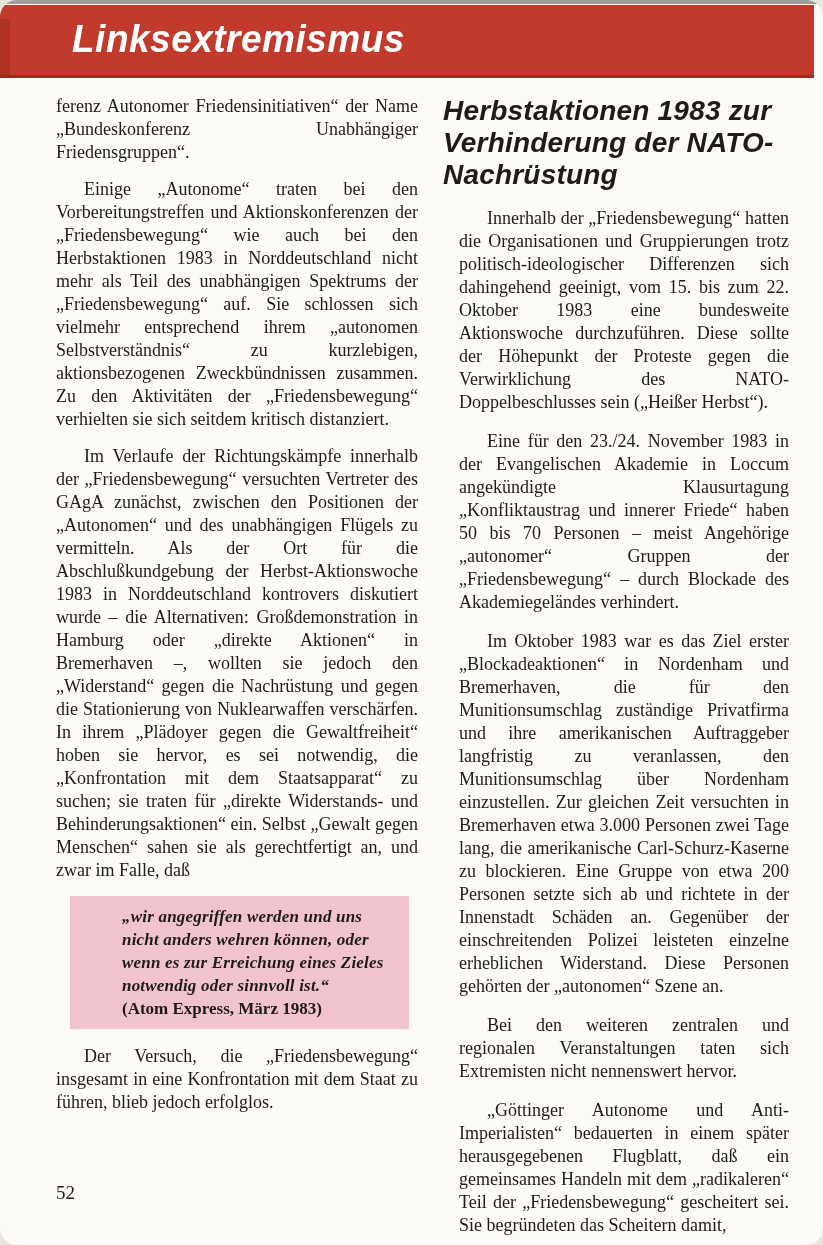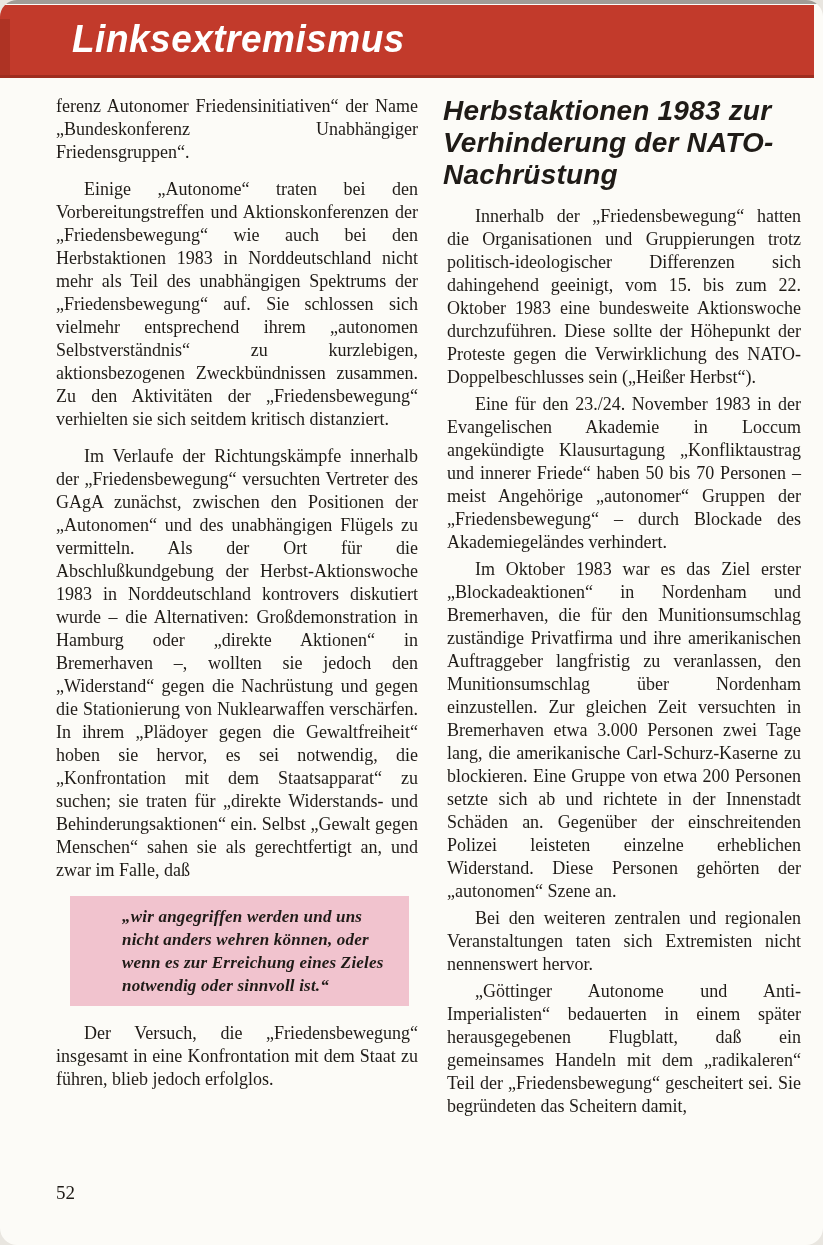--- a/index.html
+++ b/index.html
@@ -51,21 +51,21 @@
   .col {
     position: absolute; top: 95px;
     width: 362px;
     font-size: 18px; line-height: 23px;
     text-align: justify;
     hyphens: auto; -webkit-hyphens: auto;
   }
   .col-left  { left: 56px; }
   .col-right { left: 443px; }
   .para { margin: 0 0 14px 0; }
-  .para.tight { margin: 4px; }
+  .para.tight { margin: 16px; }
   .indent { text-indent: 28px; }
   .col-right .heading {
     font-family: "Liberation Sans", "DejaVu Sans", sans-serif;
     font-weight: 700; font-style: italic;
     font-size: 28px; line-height: 32px;
     letter-spacing: .2px;
     margin: 0 0 14px 0;
     text-align: left;
     hyphens: none;
   }
@@ -100,20 +100,21 @@
     <div class="banner-title">Linksextremismus</div>
   </div>
 
   <div class="col col-left">
     <p class="para">ferenz Autonomer Friedensinitiativen“ der Name „Bundeskonferenz Unabhängiger Friedensgruppen“.</p>
     <p class="para indent">Einige „Autonome“ traten bei den Vorbereitungstreffen und Aktionskonferenzen der „Friedensbewegung“ wie auch bei den Herbstaktionen 1983 in Norddeutschland nicht mehr als Teil des unabhängigen Spektrums der „Friedensbewegung“ auf. Sie schlossen sich vielmehr entsprechend ihrem „autonomen Selbstverständnis“ zu kurzlebigen, aktionsbezogenen Zweckbündnissen zusammen. Zu den Aktivitäten der „Friedensbewegung“ verhielten sie sich seitdem kritisch distanziert.</p>
     <p class="para indent">Im Verlaufe der Richtungskämpfe innerhalb der „Friedensbewegung“ versuchten Vertreter des GAgA zunächst, zwischen den Positionen der „Autonomen“ und des unabhängigen Flügels zu vermitteln. Als der Ort für die Abschlußkundgebung der Herbst-Aktionswoche 1983 in Norddeutschland kontrovers diskutiert wurde – die Alternativen: Großdemonstration in Hamburg oder „direkte Aktionen“ in Bremerhaven –, wollten sie jedoch den „Widerstand“ gegen die Nachrüstung und gegen die Stationierung von Nuklearwaffen verschärfen. In ihrem „Plädoyer gegen die Gewaltfreiheit“ hoben sie hervor, es sei notwendig, die „Konfrontation mit dem Staatsapparat“ zu suchen; sie traten für „direkte Widerstands- und Behinderungsaktionen“ ein. Selbst „Gewalt gegen Menschen“ sahen sie als gerechtfertigt an, und zwar im Falle, daß</p>
 
     <div class="quote-box">
       <div class="quote-text">„wir angegriffen werden und uns nicht anders wehren können, oder wenn es zur Erreichung eines Zieles notwendig oder sinnvoll ist.“</div>
+      <div class="quote-attr">(Atom Express, März 1983)</div>
     </div>
 
     <p class="para indent">Der Versuch, die „Friedensbewegung“ insgesamt in eine Konfrontation mit dem Staat zu führen, blieb jedoch erfolglos.</p>
   </div>
 
   <div class="col col-right">
     <h2 class="heading">Herbstaktionen 1983 zur Verhinderung der NATO-Nachrüstung</h2>
     <p class="para tight indent">Innerhalb der „Friedensbewegung“ hatten die Organisationen und Gruppierungen trotz politisch-ideologischer Differenzen sich dahingehend geeinigt, vom 15. bis zum 22. Oktober 1983 eine bundesweite Aktionswoche durchzuführen. Diese sollte der Höhepunkt der Proteste gegen die Verwirklichung des NATO-Doppelbeschlusses sein („Heißer Herbst“).</p>
     <p class="para tight indent">Eine für den 23./24. November 1983 in der Evangelischen Akademie in Loccum angekündigte Klausurtagung „Konfliktaustrag und innerer Friede“ haben 50 bis 70 Personen – meist Angehörige „autonomer“ Gruppen der „Friedensbewegung“ – durch Blockade des Akademiegeländes verhindert.</p>
     <p class="para tight indent">Im Oktober 1983 war es das Ziel erster „Blockadeaktionen“ in Nordenham und Bremerhaven, die für den Munitionsumschlag zuständige Privatfirma und ihre amerikanischen Auftraggeber langfristig zu veranlassen, den Munitionsumschlag über Nordenham einzustellen. Zur gleichen Zeit versuchten in Bremerhaven etwa 3.000 Personen zwei Tage lang, die amerikanische Carl-Schurz-Kaserne zu blockieren. Eine Gruppe von etwa 200 Personen setzte sich ab und richtete in der Innenstadt Schäden an. Gegenüber der einschreitenden Polizei leisteten einzelne erheblichen Widerstand. Diese Personen gehörten der „autonomen“ Szene an.</p>

